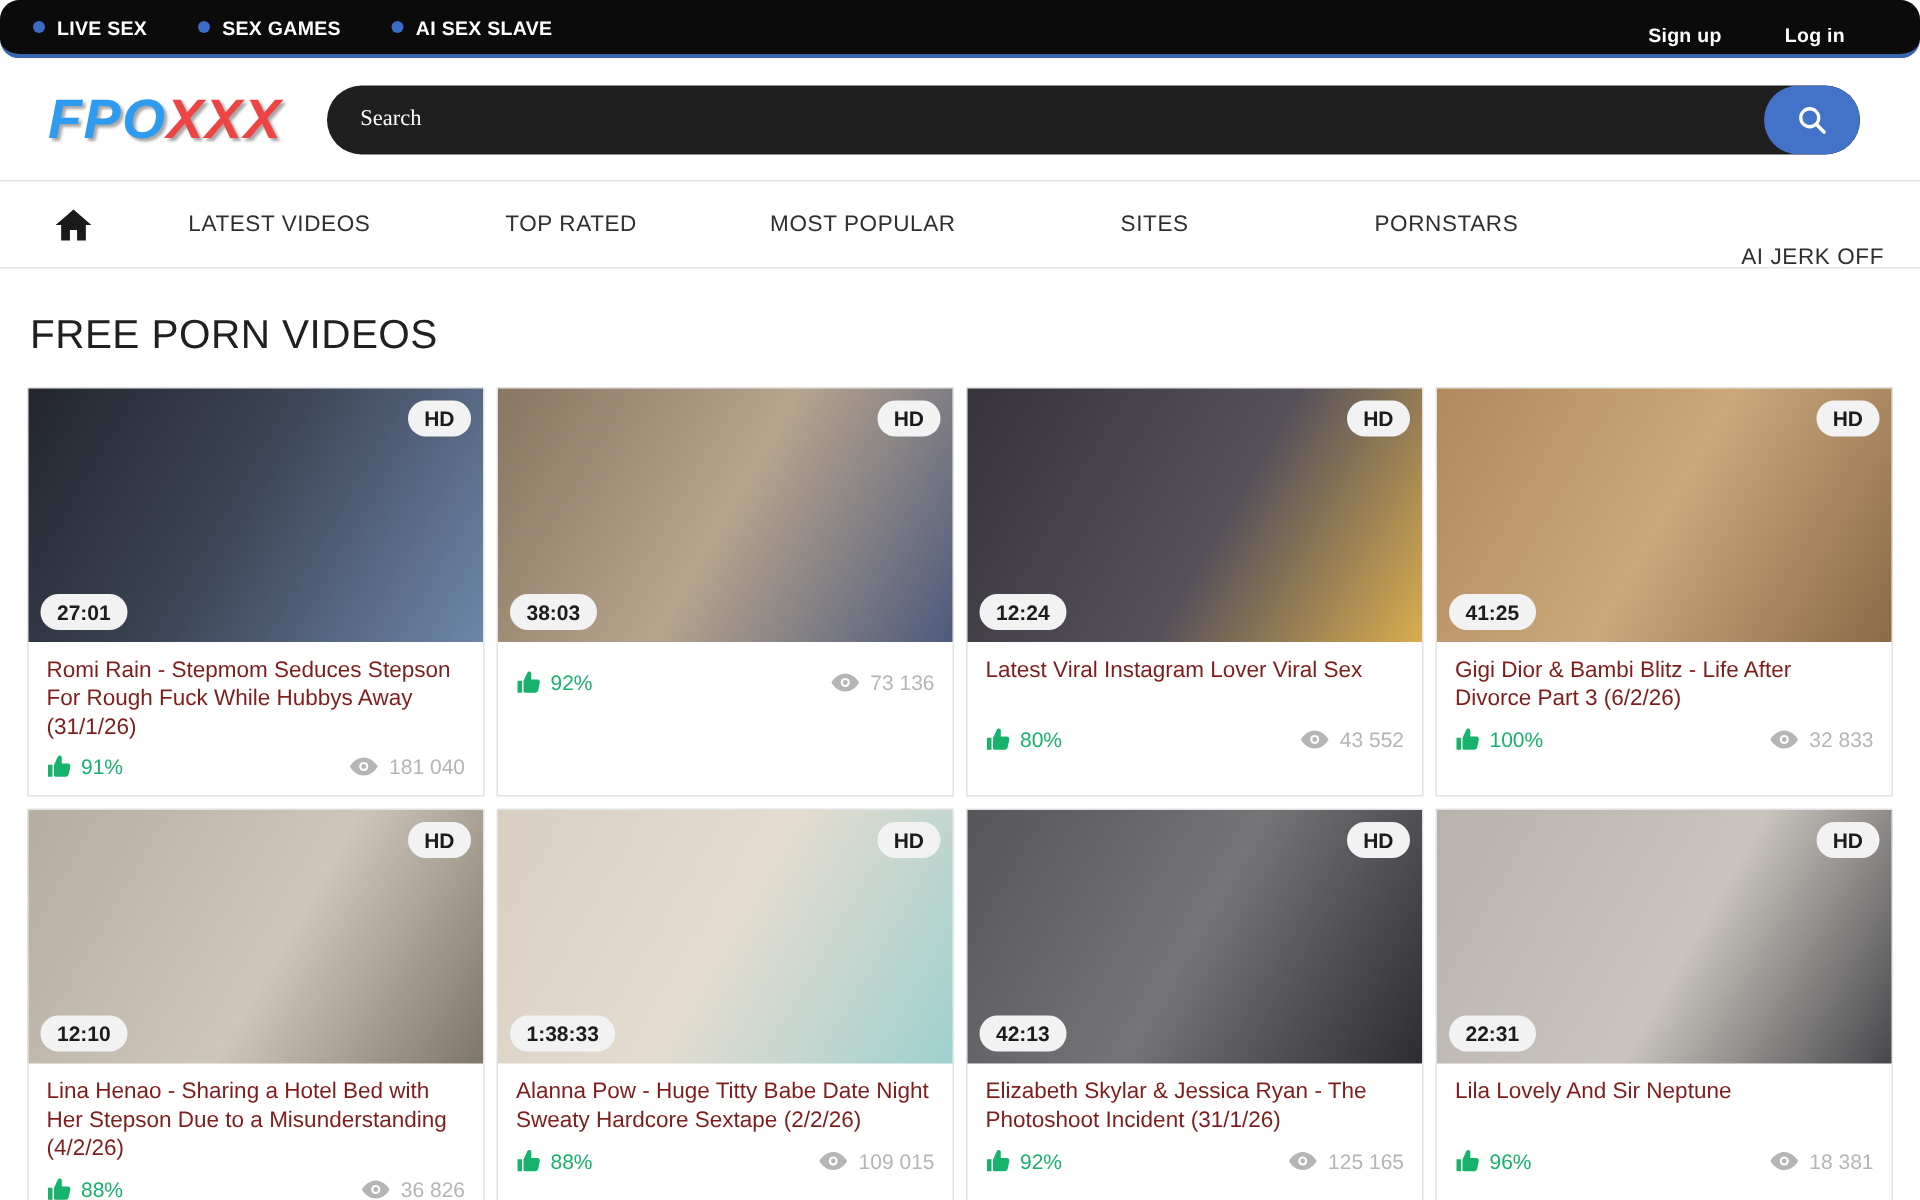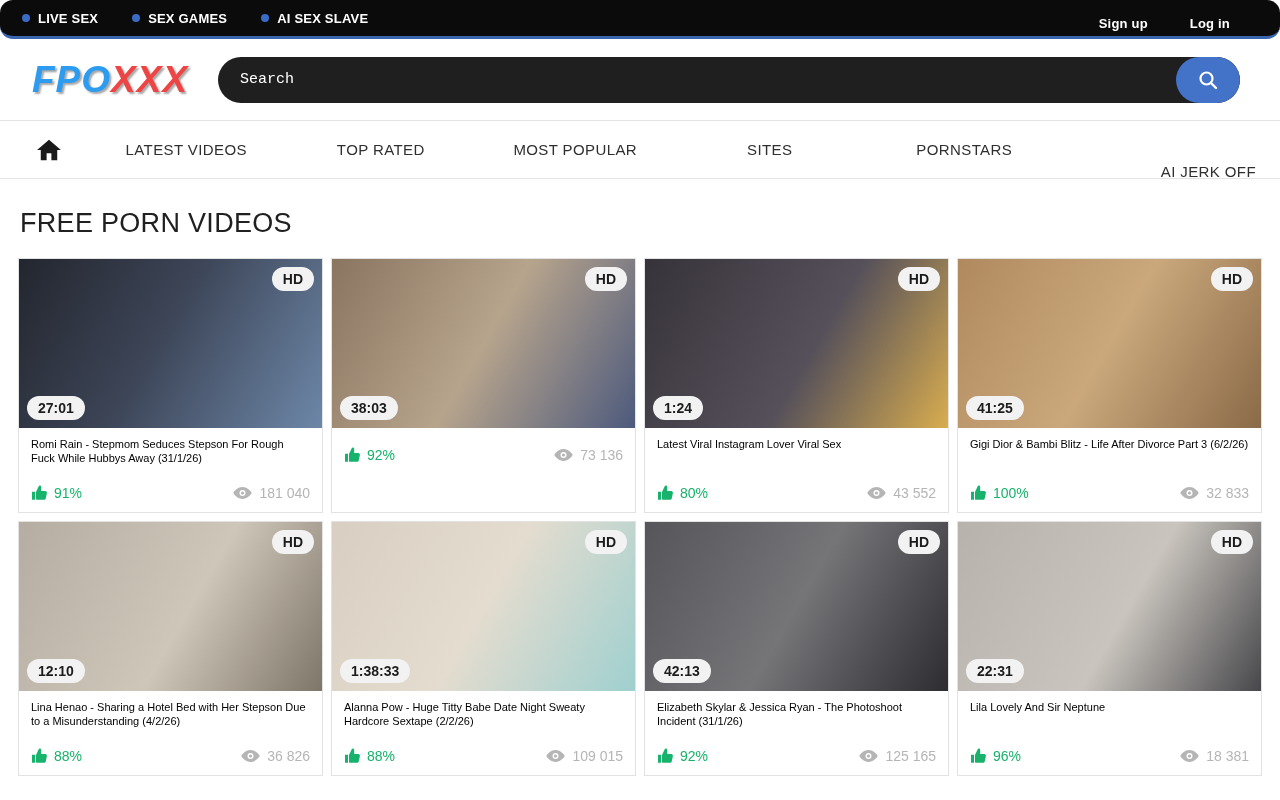--- a/index.html
+++ b/index.html
@@ -18,21 +18,21 @@
 
   
   .header { height:81px; background:#fff; display:flex; align-items:center; padding:0 40px 0 32px; }
   .logo { font-size:37px; font-weight:bold; font-style:italic; letter-spacing:1px;
     cursor:pointer; white-space:nowrap; text-shadow:2px 2px 2px rgba(0,0,0,.35); }
   .logo .fpo { color:#2d9cf0; }
   .logo .xxx { color:#ef4444; }
   .searchwrap { flex:1; margin-left:30px; height:46px; background:#1f1f1f;
     border-radius:24px; display:flex; align-items:center; overflow:hidden; }
   .searchwrap input { flex:1; height:100%; background:transparent; border:none; outline:none;
-    color:#7dd3fc; font-size:15px; padding:0 22px; font-family:Liberation Mono, monospace; }
+    color:#7dd3fc; font-size:15px; padding:0 22px; font-family:Liberation Serif, serif; }
   .searchwrap input::placeholder { color:#fff; opacity:1; }
   .searchbtn { width:64px; height:46px; border:none; background:#4273c8; border-radius:24px;
     display:flex; align-items:center; justify-content:center; cursor:pointer; }
 
   
   .nav { height:59px; border-top:1px solid #e4e4e4; border-bottom:1px solid #e4e4e4;
     display:flex; align-items:center; padding:0 24px; }
   .nav-home { width:65px; display:flex; align-items:center; cursor:pointer; padding-left:12px; }
   .nav-item { flex:1; text-align:center; font-size:15px; color:#2f2f2f; letter-spacing:.4px;
     cursor:pointer; white-space:nowrap; }
@@ -44,21 +44,21 @@
     margin:29px 0 19px 2px; }
 
   .grid { display:grid; grid-template-columns:repeat(4,1fr); gap:8px; }
   .card { background:#fff; border:1px solid #e2e2e2; cursor:pointer; }
   .thumb { position:relative; height:169px; background:#333; }
   .badge { position:absolute; background:#f2f2f2; color:#1c1c1c; font-weight:bold;
     font-size:14px; border-radius:15px; padding:5px 11px; line-height:1; }
   .badge.hd { top:8px; right:8px; }
   .badge.dur { bottom:8px; left:8px; }
   .info { padding:10px 12px 11px; }
-  .title { font-size:11px; font-weight:400; color:#000000; line-height:1.25; min-height:38px; }
+  .title { font-size:15px; font-weight:400; color:#7f1d1d; line-height:1.25; min-height:38px; }
   .stats { display:flex; align-items:center; justify-content:space-between; margin-top:9px; }
   .rating { display:flex; align-items:center; gap:6px; color:#17b26b; font-size:14px; }
   .views { display:flex; align-items:center; gap:7px; color:#b5b5b5; font-size:14px; }
   .icon { display:inline-flex; }
 </style>
 </head>
 <body>
 
 <div class="topbar">
   <div class="topbar-links">
@@ -174,21 +174,21 @@
             </span>
             <span>73 136</span>
           </span>
         </div>
       </div>
     </article>
 
     <article class="card">
       <div class="thumb" style="background:linear-gradient(120deg,#37333a 0%,#55505a 55%,#d9ad4f 100%)">
         <span class="badge hd">HD</span>
-        <span class="badge dur">1:24</span>
+        <span class="badge dur">12:24</span>
       </div>
       <div class="info">
         <h3 class="title">Latest Viral Instagram Lover Viral Sex</h3>
         <div class="stats">
           <span class="rating">
             <span class="icon">
               <svg width="17" height="16" viewBox="0 0 17 16">
                   <path fill="#17b26b" d="M1 6.8h3v8H1zM5 14.2V7l2.6-5.6c.2-.5.7-.8 1.2-.8.8 0 1.4.6 1.4 1.4V6h4.1c1 0 1.8 1 1.6 2l-1.1 5.2c-.2.9-1 1.6-1.9 1.6H6.2c-.5 0-1-.2-1.2-.6z"></path>
                 </svg>
             </span>

